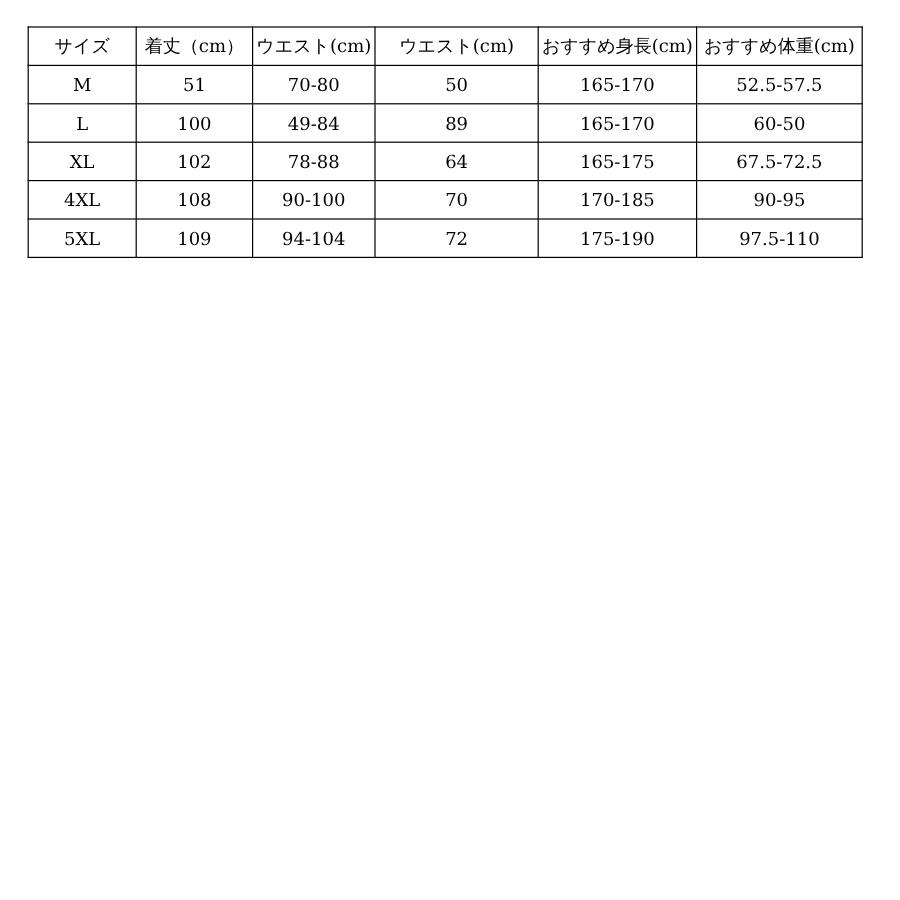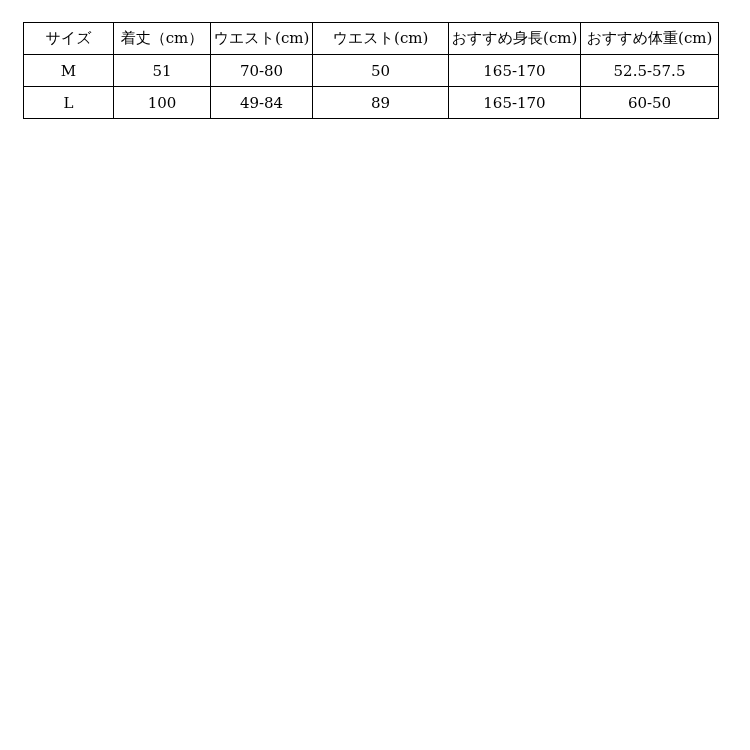--- a/index.html
+++ b/index.html
@@ -67,14 +67,38 @@
         <td>52.5-57.5</td>
       </tr>
       <tr>
         <td>L</td>
         <td>100</td>
         <td>49-84</td>
         <td>89</td>
         <td>165-170</td>
         <td>60-50</td>
       </tr>
+      <tr>
+        <td>XL</td>
+        <td>102</td>
+        <td>78-88</td>
+        <td>64</td>
+        <td>165-175</td>
+        <td>67.5-72.5</td>
+      </tr>
+      <tr>
+        <td>4XL</td>
+        <td>108</td>
+        <td>90-100</td>
+        <td>70</td>
+        <td>170-185</td>
+        <td>90-95</td>
+      </tr>
+      <tr>
+        <td>5XL</td>
+        <td>109</td>
+        <td>94-104</td>
+        <td>72</td>
+        <td>175-190</td>
+        <td>97.5-110</td>
+      </tr>
     </tbody>
 </table>
 
 </body></html>

